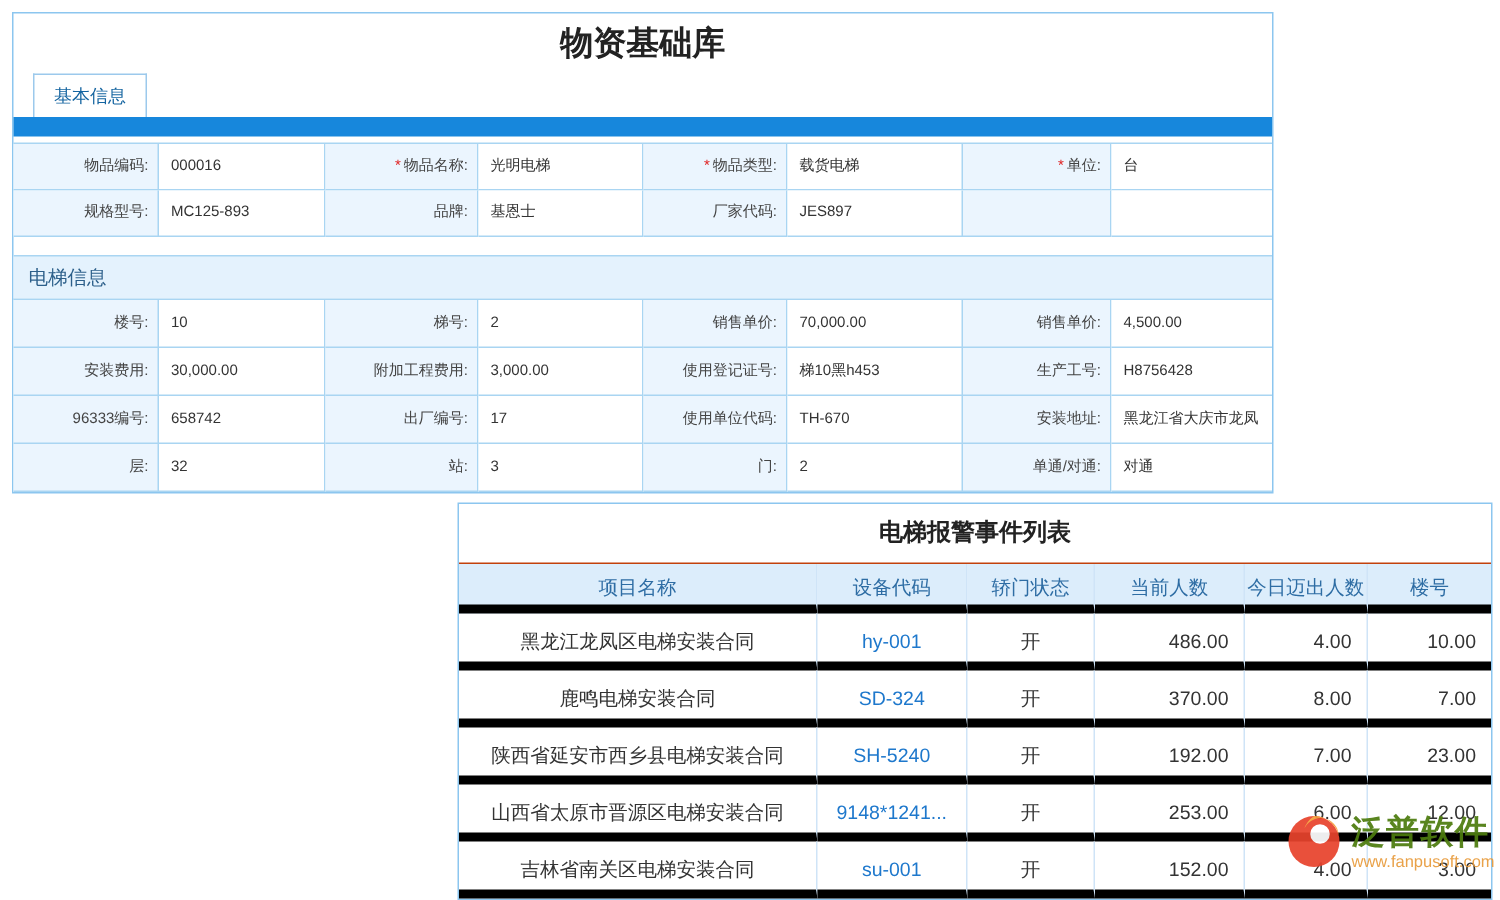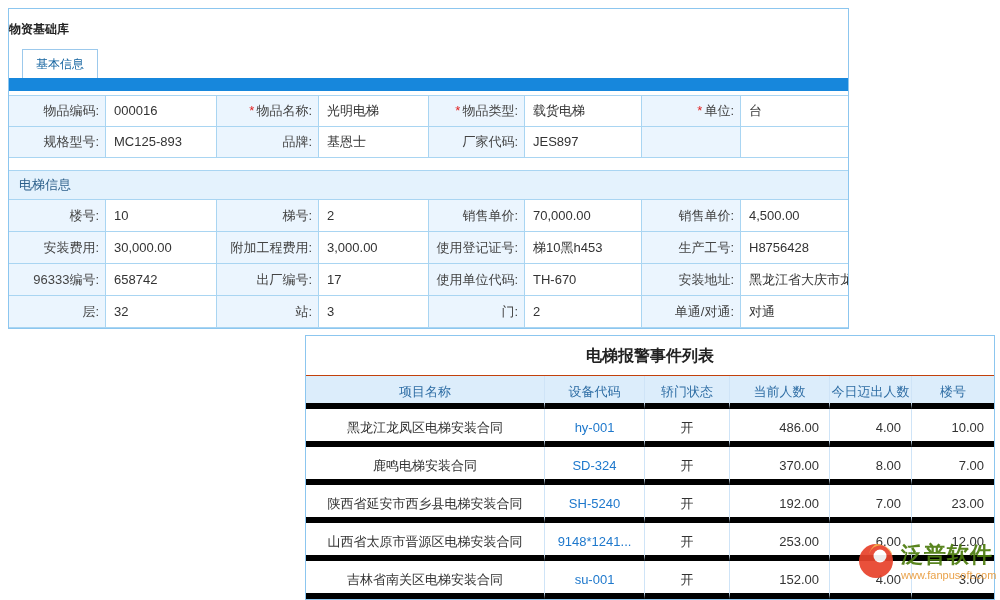--- a/index.html
+++ b/index.html
@@ -3,26 +3,26 @@
 <meta charset="utf-8">
 <style>
   *{margin:0;padding:0;box-sizing:border-box;}
   html,body{width:1000px;height:600px;}
   body{background:#fff;font-family:"Liberation Sans","DejaVu Sans",sans-serif;position:relative;overflow:hidden;}
 
   .stage{position:absolute;inset:0;background:#fff;}
 
   
   .top-panel{position:absolute;left:8px;top:8px;width:841px;border:1px solid #8CC6EF;background:#fff;padding-bottom:0;}
-  .panel-title{height:40px;line-height:40px;text-align:left;font-size:12px;font-weight:bold;color:#222;}
+  .panel-title{height:40px;line-height:40px;text-align:center;font-size:22px;font-weight:bold;color:#222;}
   .tab-strip{height:29px;padding-left:13px;}
   .tab{display:inline-block;height:29px;line-height:28px;padding:0 13px;border:1px solid #9CC9EC;border-bottom:none;background:#fff;color:#1464A0;font-size:12px;cursor:pointer;}
   .blue-bar{height:13px;background:#1787DC;}
   .form-grid{display:grid;grid-template-columns:97px 111px 102px 110px 96px 117px 99px 107px;border-top:1px solid #A9D5F2;}
-  .form-grid>div{height:31px;line-height:30px;border-right:1px solid #A9D5F2;border-bottom:1px solid #A9D5F2;font-size:13px;overflow:hidden;white-space:nowrap;}
+  .form-grid>div{height:31px;line-height:30px;border-right:1px solid #A9D5F2;border-bottom:1px solid #A9D5F2;font-size:10px;overflow:hidden;white-space:nowrap;}
   .form-grid>div:nth-child(8n){border-right:none;}
   .basic{margin-top:4px;}
   .cl{background:#EBF5FE;text-align:right;padding-right:6px;color:#444;}
   .cv{background:#fff;text-align:left;padding-left:8px;color:#333;}
   .star{color:#E02020;font-style:normal;margin-right:2px;}
   .section-bar{height:29px;line-height:28px;background:#E4F2FD;border-top:1px solid #A9D5F2;color:#2C5F8A;font-size:13px;padding-left:10px;margin-top:12px;}
   .elevator>div{height:32px;line-height:31px;}
 
   
   .alarm-panel{position:absolute;left:305px;top:335px;width:690px;border:1px solid #8CC6EF;background:#fff;}

